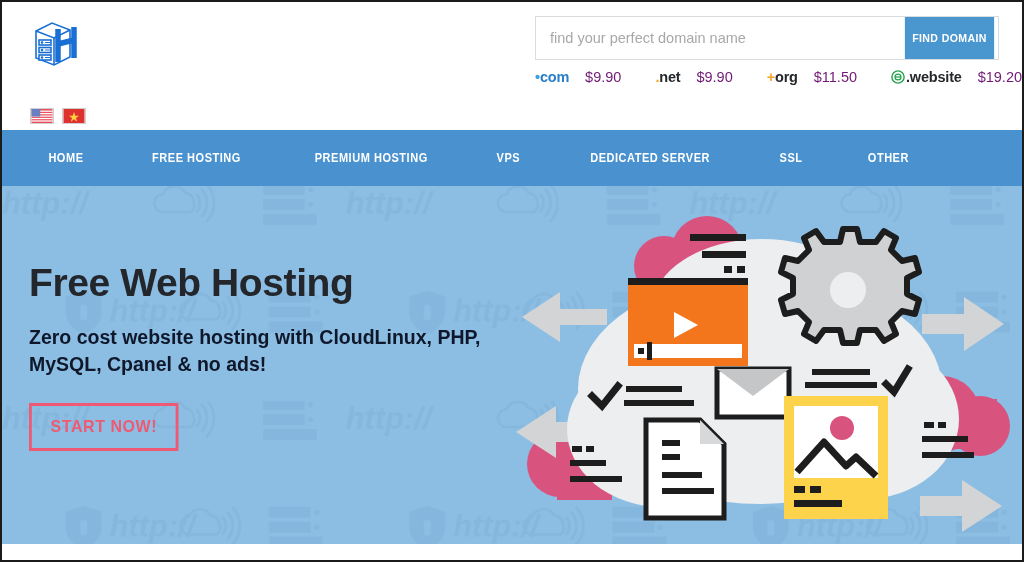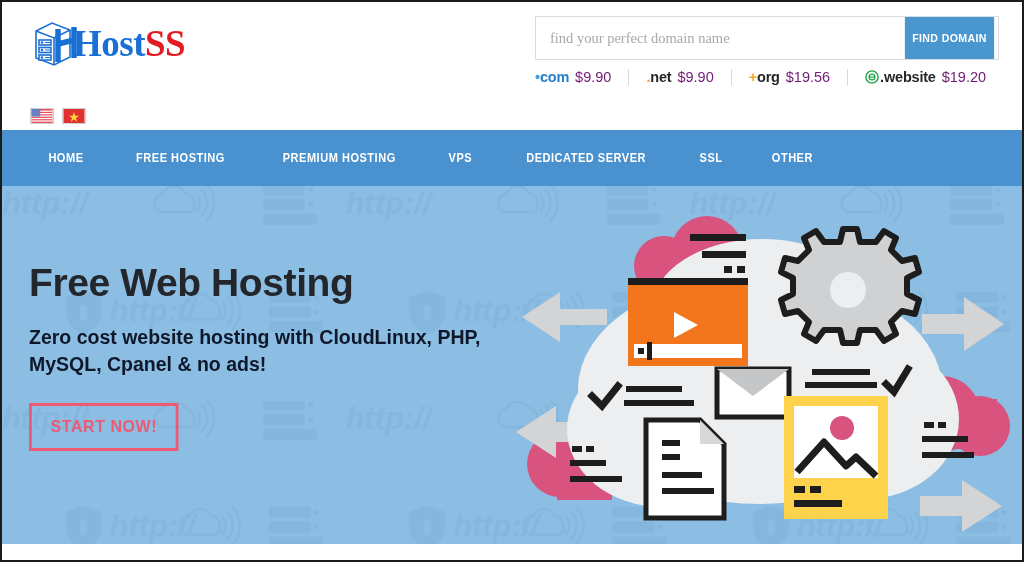--- a/index.html
+++ b/index.html
@@ -46,21 +46,21 @@
     left: 533px; top: 14px;
     width: 464px; height: 44px;
     display: flex;
     border: 1px solid #d9dde0;
     background: #fff;
   }
   .search-input {
     flex: 1;
     border: 0; outline: 0;
     padding: 0 14px;
-    font-family: Liberation Serif, serif;
+    font-family: Liberation Sans, sans-serif;
     font-size: 14.5px;
     color: #0f172a;
     background: #fff;
   }
   .search-input::placeholder { color: #a8a8a8; }
   .find-btn {
     width: 97px;
     background: #4a96cf;
     color: #ffffff;
     border: 0;
@@ -73,21 +73,21 @@
   }
 
   .tld-row {
     position: absolute;
     left: 533px; top: 62px;
     width: 466px; height: 26px;
     display: flex; align-items: center;
   }
   .tld {
     display: flex; align-items: baseline;
-    gap: 6px;
+    gap: 16px;
     white-space: nowrap;
   }
   .tld-name {
     font-size: 14.5px;
     font-weight: bold;
     letter-spacing: -0.2px;
   }
   .tld-price { font-size: 14.5px; color: #701a75; }
   .tld-sep {
     width: 1px; height: 17px;
@@ -117,21 +117,21 @@
     height: 56px;
     background: #4a92cf;
     display: flex;
     align-items: stretch;
   }
   .nav-items {
     display: flex;
     align-items: center;
     padding-left: 22px;
     flex: 1;
-    gap: 0;
+    gap: 16px;
     text-align: center;
   }
   .nav-item {
     color: #ffffff;
     font-size: 12.5px;
     font-weight: bold;
     letter-spacing: 0.6px;
     text-decoration: none;
     padding: 0 22px;
     transform: scaleX(0.88);
@@ -232,23 +232,20 @@
         <circle cx="12" cy="23.5" r="1.3" fill="#1a6fd4"></circle>
         <circle cx="12" cy="31" r="1.3" fill="#1a6fd4"></circle>
         <circle cx="12" cy="38.5" r="1.3" fill="#1a6fd4"></circle>
         <g fill="#1a6fd4">
           <rect x="15" y="23" width="5" height="1"></rect>
             <rect x="15" y="30.5" width="5" height="1"></rect>
             <rect x="15" y="38" width="5" height="1"></rect>
         </g>
         <path d="M28 10 L28 43 M28 25 L44 21 M44 8 L44 39" stroke="#1a6fd4" stroke-width="5.5" fill="none"></path>
       </svg>
-      <span class="logo-text">
-        <span class="logo-host">Host</span><span class="logo-ss">SS</span>
-      </span>
     </div>
 
     <div class="search-wrap">
       <input class="search-input" type="text" placeholder="find your perfect domain name" style="">
       <button class="find-btn">FIND DOMAIN</button>
     </div>
 
     <div class="tld-row">
       <div class="tld">
         <span class="tld-name dot-com">
@@ -261,21 +258,21 @@
         <span class="tld-name dot-net">
           <span class="pre">.</span><span>net</span>
         </span>
         <span class="tld-price">$9.90</span>
       </div>
       <div class="tld-sep"></div>
       <div class="tld">
         <span class="tld-name dot-org">
           <span class="plus-org">+</span><span>org</span>
         </span>
-        <span class="tld-price">$19.56</span>
+        <span class="tld-price">$11.50</span>
       </div>
       <div class="tld-sep"></div>
       <div class="tld">
         <span class="tld-name dot-online">
           <svg class="online-ic" viewBox="0 0 16 16">
             <circle cx="8" cy="8" r="7" fill="none" stroke="#22a04a" stroke-width="1.6"></circle>
             <circle cx="8" cy="8" r="3.4" fill="none" stroke="#22a04a" stroke-width="1.4"></circle>
             <path d="M4.6 8 h6.8" stroke="#22a04a" stroke-width="1.4"></path>
           </svg><span>.website</span>
         </span>

